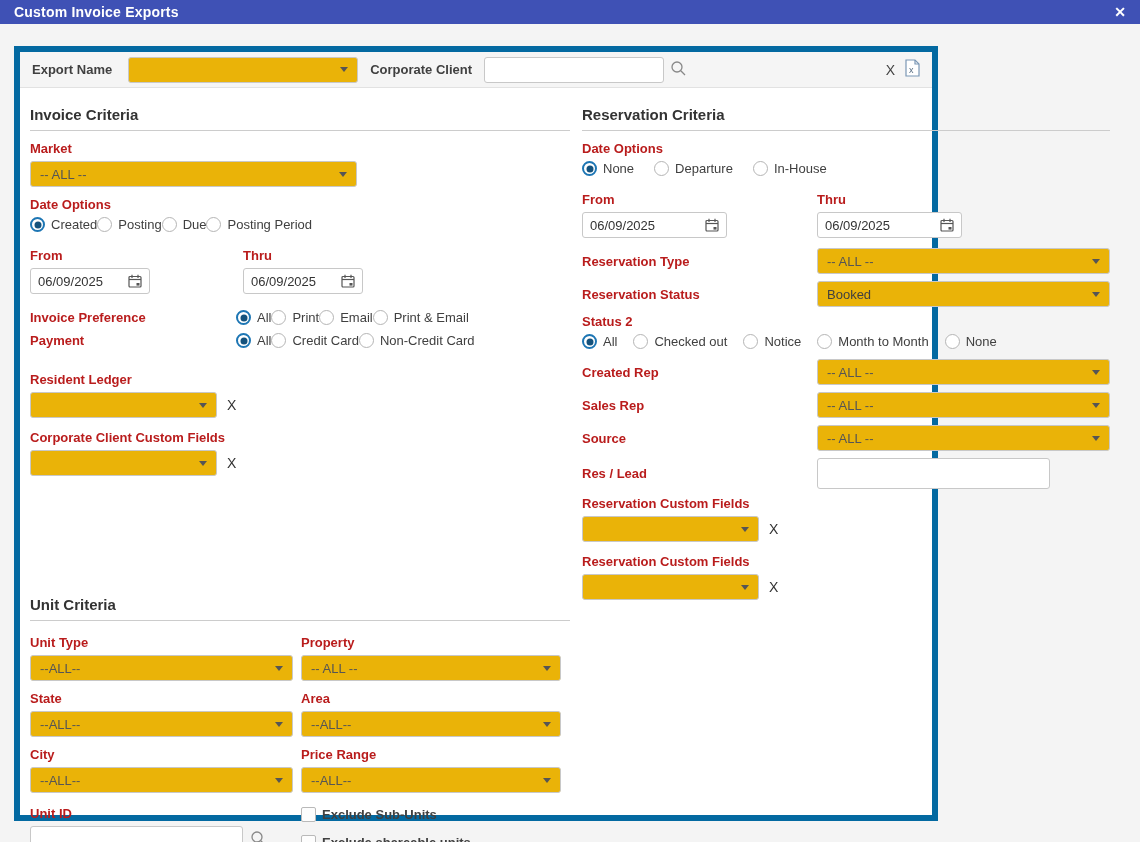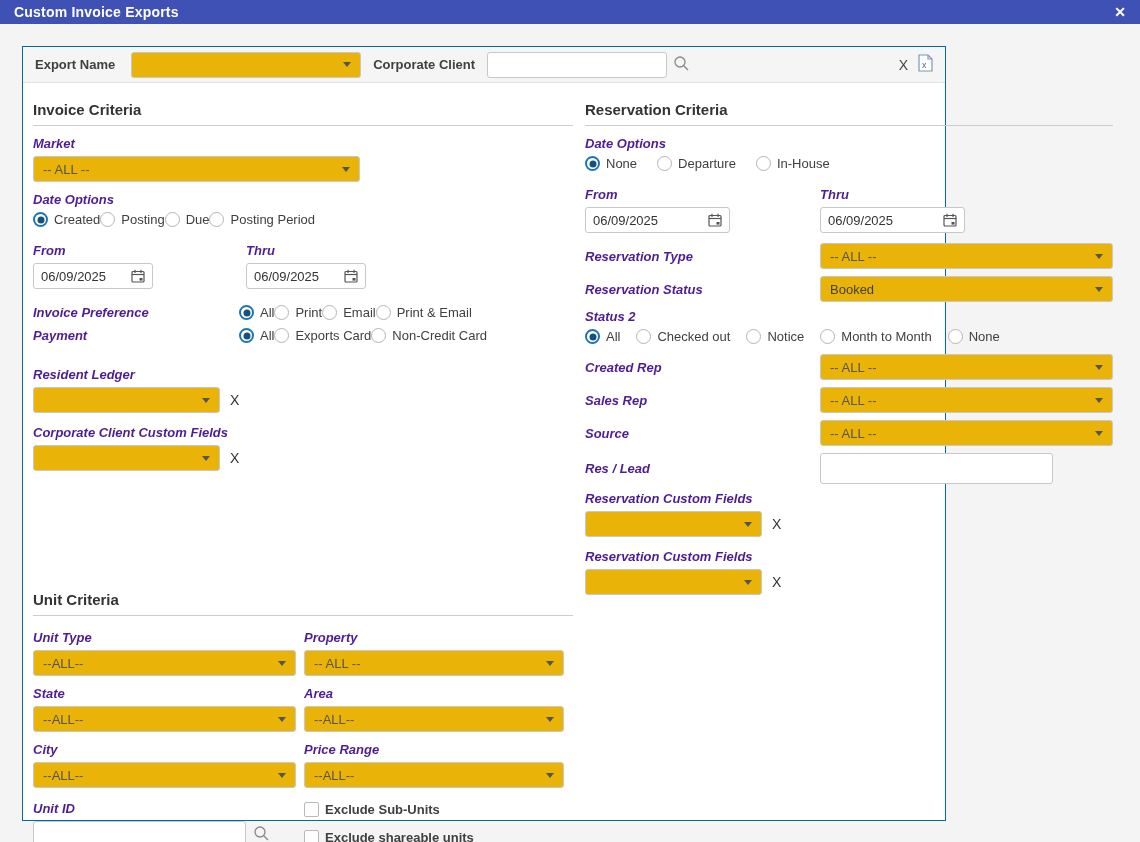--- a/index.html
+++ b/index.html
@@ -12,42 +12,42 @@
   }
   
   .titlebar {
     height: 24px; background: #3f51b5; color: #fff;
     display: flex; align-items: center; padding: 1px 14px;
   }
   .titlebar .title { font-size: 14px; font-weight: 700; letter-spacing: .2px; }
   .titlebar .close { margin-left: auto; font-size: 14px; font-weight: 700; cursor: pointer; line-height: 1; }
   
   .dialog-box {
-    margin: 22px 14px 0 22px;
+    margin: 22px 14px 0 14px;
     width: 924px; height: 775px;
-    background: #fff; border: 1px solid #0369a1;
+    background: #fff; border: 6px solid #0369a1;
   }
   .toolbar {
     height: 36px; background: #f5f5f5; border-bottom: 1px solid #e2e2e2;
     display: flex; align-items: center; padding: 0 12px;
   }
   .toolbar .tlabel { font-weight: 700; color: #404040; }
   .toolbar .dd.export-dd { width: 230px; margin-left: 16px; }
   .toolbar .tlabel2 { margin-left: 12px; font-weight: 700; }
   .toolbar input.txt { width: 180px; height: 26px; margin-left: 12px; }
   .toolbar .search { margin-left: 6px; }
   .toolbar .right-tools { margin-left: auto; display: flex; align-items: center; gap: 10px; }
   .toolbar .clear-x { font-size: 14px; color: #444; cursor: pointer; }
   
   .main { padding: 10px 10px 0 10px; display: grid; grid-template-columns: 540px 528px; column-gap: 12px; align-items: start; }
   h2.section {
     font-size: 15px; font-weight: 700; color: #333;
     padding: 8px 0 7px 0; border-bottom: 1px solid #ccc; margin-bottom: 4px;
   }
-  .flabel { font-weight: 700; color: #4c1d95; margin: 10px 0 5px 0; font-style: italic; }
+  .flabel { font-weight: 700; color: #b91c1c; margin: 10px 0 5px 0; }
   
   .dd {
     height: 26px; background: #eab308; border: 1px solid #c8c8c8; border-radius: 3px;
     display: flex; align-items: center; padding: 0 9px; color: #555; cursor: pointer;
   }
   .dd .val { flex: 1; white-space: nowrap; overflow: hidden; }
   .dd .arr { width: 0; height: 0; border-left: 4px solid transparent; border-right: 4px solid transparent; border-top: 5px solid #555; }
   
   input.txt {
     height: 26px; border: 1px solid #c8c8c8; border-radius: 3px; background: #fff;
@@ -215,21 +215,21 @@
 
       <div class="lblrow">
         <div class="flabel">Payment</div>
         <div class="radio-row" style="margin:0">
           <span class="opt">
               <span class="radio checked"></span>
               <span>All</span>
             </span>
           <span class="opt">
               <span class="radio"></span>
-              <span>Exports Card</span>
+              <span>Credit Card</span>
             </span>
           <span class="opt">
               <span class="radio"></span>
               <span>Non-Credit Card</span>
             </span>
         </div>
       </div>
 
       <div class="flabel" style="margin-top:24px">Resident Ledger</div>
       <div class="dd-x">

